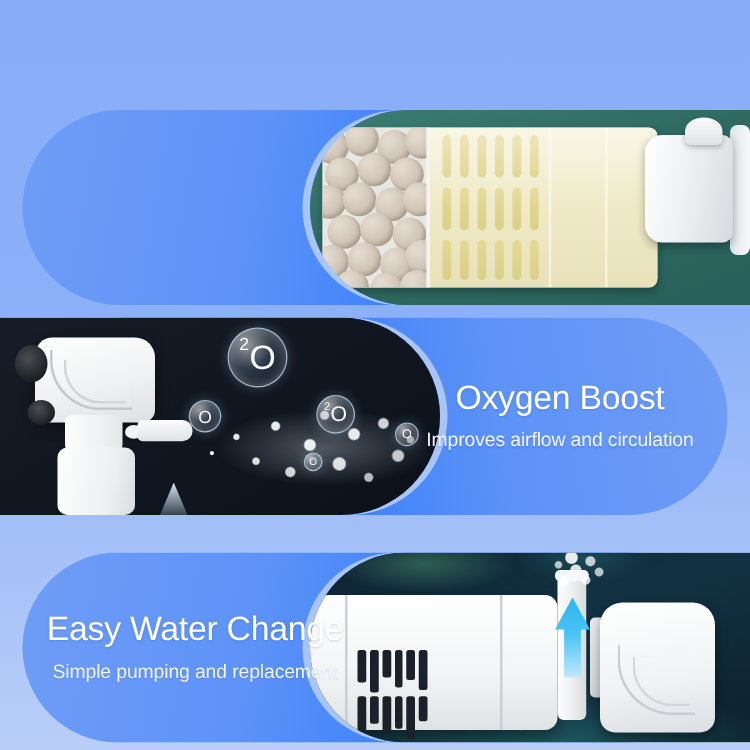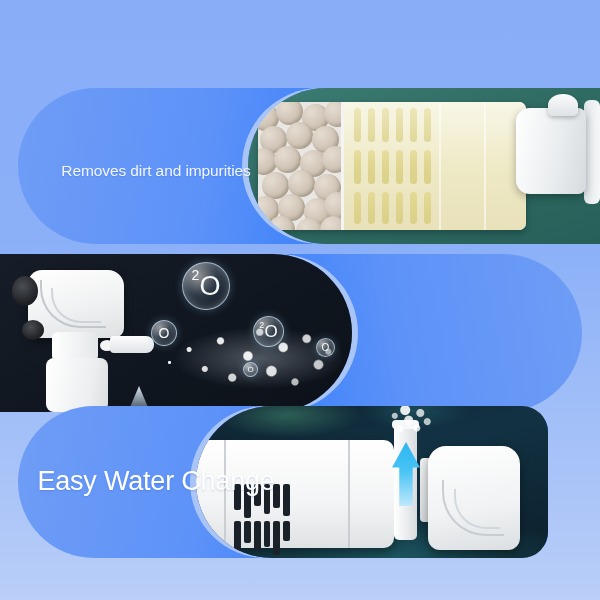--- a/index.html
+++ b/index.html
@@ -42,21 +42,21 @@
 
   
   .panel {
     position: absolute;
     overflow: hidden;
   }
 
   
   #panel-1 { left: 0; top: 88px; width: 600px; height: 156px; }
   #panel-2 { left: 0; top: 254px; width: 600px; height: 158px; }
-  #panel-3 { left: 0; top: 406px; width: 548px; height: 152px; border-radius: 26px; }
+  #panel-3 { left: 0; top: 442px; width: 600px; height: 152px; }
 
   
   .pill {
     position: absolute;
     top: 0;
     height: 100%;
     border-radius: 999px;
   }
   .pill-left {
     left: 18px;
@@ -470,21 +470,20 @@
             <div class="cart-sheen"></div>
           </div>
         </div>
         <div class="motor-side"></div>
         <div class="motor-head"></div>
         <div class="motor-knob"></div>
       </div>
     </div>
 
     <div class="text-block text-left">
-      <div class="feat-sub">Removes dirt and impurities</div>
     </div>
   </div>
 
   <div class="panel" id="panel-2">
 
     <div class="pill pill-right"></div>
 
     <div class="img-plate left-side">
       <div class="scene-oxygen">
         <div class="pump-body">
@@ -512,20 +511,24 @@
         </div>
         <div class="o2-bubble b-tiny">
           <span>O</span>
         </div>
         <div class="o2-bubble b-tiny2">
           <span>O</span>
         </div>
       </div>
     </div>
 
+    <div class="text-block text-right">
+      <div class="feat-title">Oxygen Boost</div>
+      <div class="feat-sub">Improves airflow and circulation</div>
+    </div>
   </div>
 
   <div class="panel" id="panel-3">
 
     <div class="pill pill-left"></div>
 
     <div class="img-plate right-side">
       <div class="scene-water">
         <div class="reef"></div>
         <div class="gravel"></div>
@@ -556,16 +559,17 @@
 
         <div class="head-clip"></div>
         <div class="wpump-head">
           <div class="head-arcs"></div>
         </div>
       </div>
     </div>
 
     <div class="text-block text-left">
       <div class="feat-title">Easy Water Change</div>
+      <div class="feat-sub">Simple pumping and replacement</div>
     </div>
   </div>
 
 </div>
 
 </body></html>

